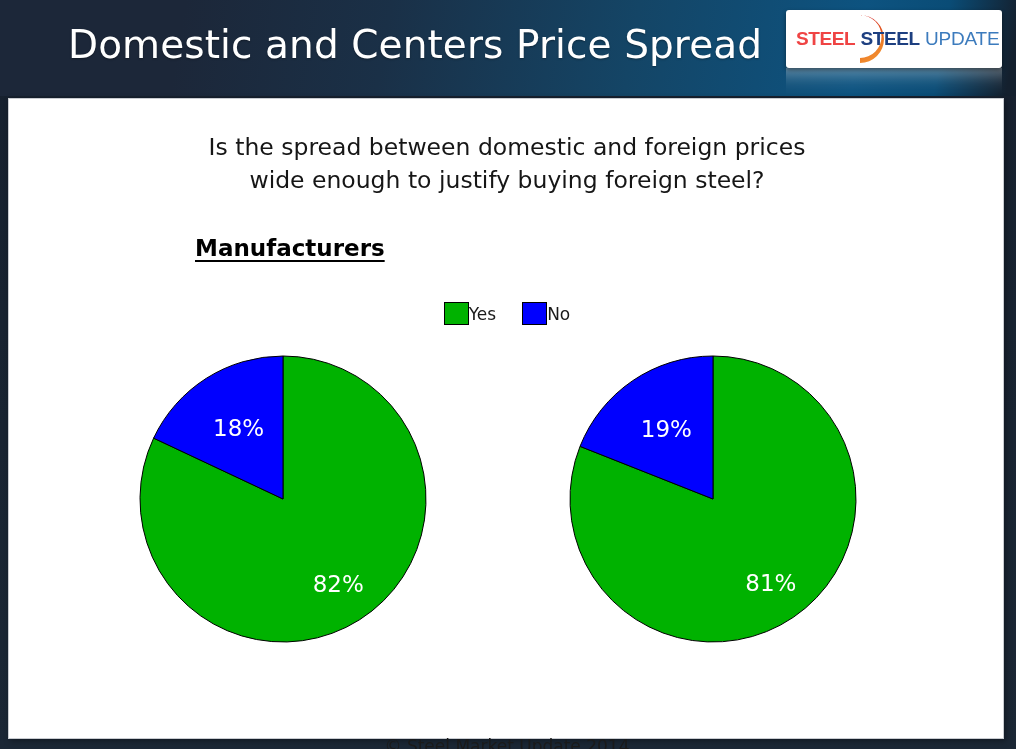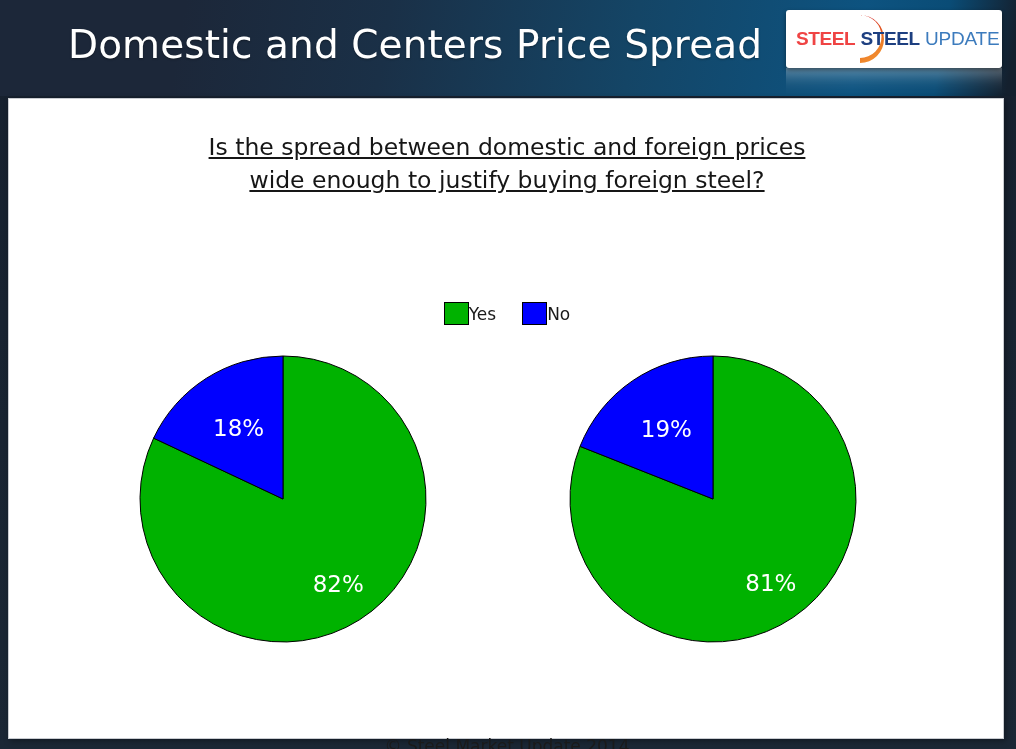--- a/index.html
+++ b/index.html
@@ -134,21 +134,21 @@
     left: 0;
     top: 32px;
     width: 996px;
     text-align: center;
     font-family: "DejaVu Sans", sans-serif;
     font-size: 23.5px;
     line-height: 33px;
     color: #161616;
     font-weight: 400;
   }
-  #question .q-line { display: block; text-decoration: underline; }
+  #question .q-line { display: block; }
 
   
   .group-heading {
     position: absolute;
     top: 136px;
     font-family: "DejaVu Sans", sans-serif;
     font-size: 23px;
     font-weight: bold;
     color: #000000;
     text-decoration: underline;
@@ -248,20 +248,21 @@
     </div>
   </div>
 
   <div id="panel">
 
     <div id="question">
       <span class="q-line">Is the spread between domestic and foreign prices</span>
       <span class="q-line">wide enough to justify buying foreign steel?</span>
     </div>
 
+    <div class="group-heading" id="heading-manufacturers">Manufacturers</div>
 
     <div id="legend">
       <div class="legend-item">
         <span class="legend-swatch" id="swatch-yes" style="background: rgb(0, 178, 0);"></span>
         <span class="legend-label">Yes</span>
       </div>
       <div class="legend-item">
         <span class="legend-swatch" id="swatch-no" style="background: rgb(0, 0, 255);"></span>
         <span class="legend-label">No</span>
       </div>

